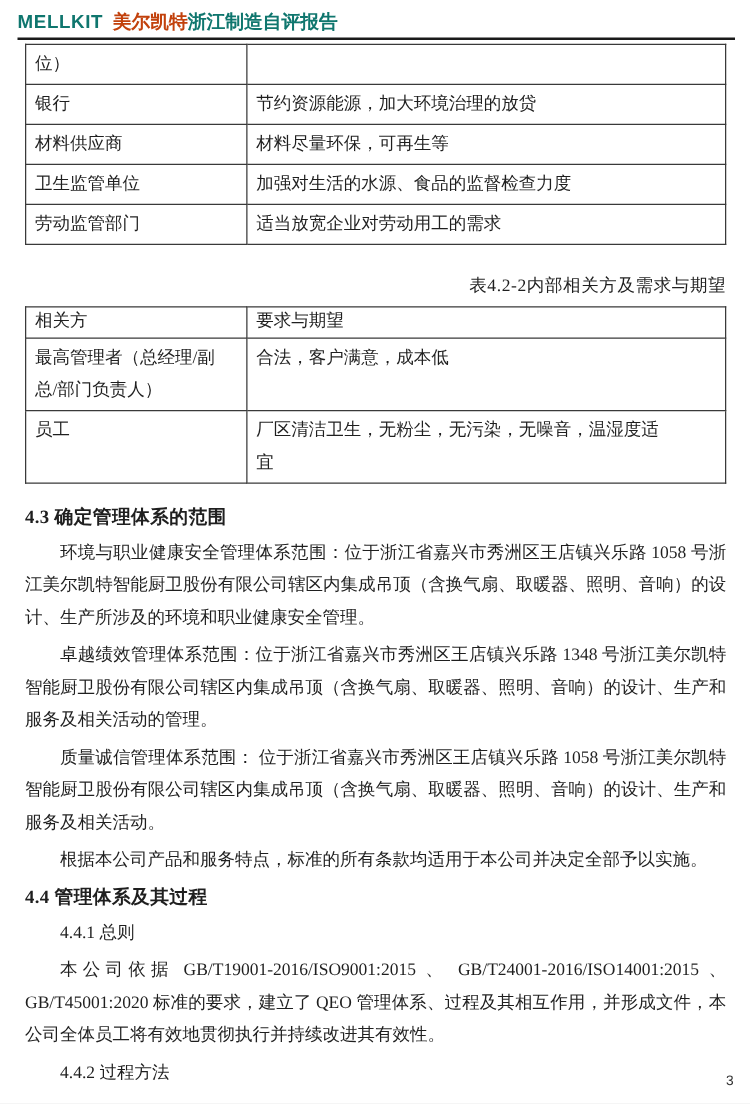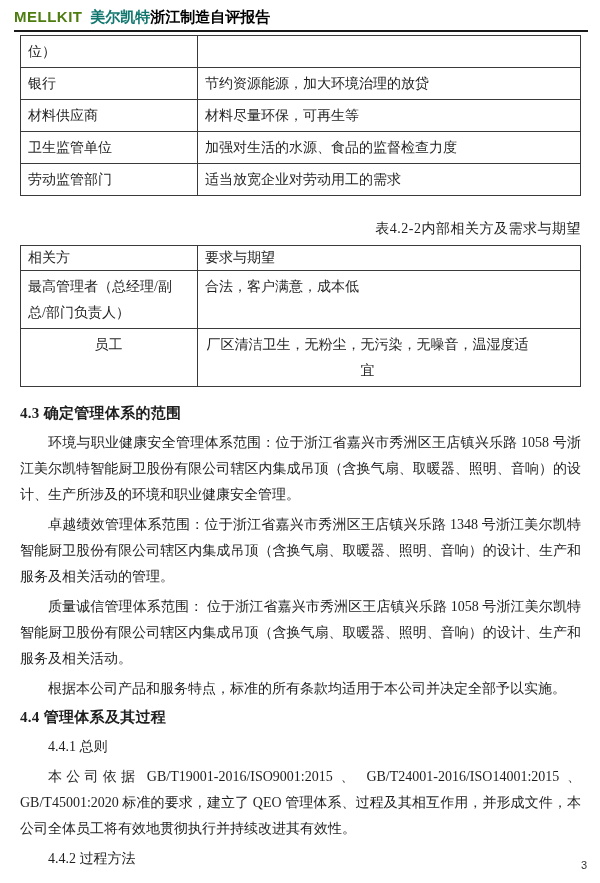--- a/index.html
+++ b/index.html
@@ -14,43 +14,43 @@
   }
   
   .header {
     margin:0 12px 0 14px;
     padding:8px 0 3px 0;
     border-bottom:2px solid #1a1a1a;
     font-size:15px;
     font-weight:bold;
     white-space:nowrap;
   }
-  .brand   { color:#4d7c0f; font-family:"Liberation Sans","DejaVu Sans",sans-serif; letter-spacing:.5px; }
-  .brand-cn{ color:#0f766e; margin-left:4px;text-align:center; }
-  .doc-title{ color:#000000; }
+  .brand   { color:#0f766e; font-family:"Liberation Sans","DejaVu Sans",sans-serif; letter-spacing:.5px; }
+  .brand-cn{ color:#c2410c; margin-left:4px;text-align:center; }
+  .doc-title{ color:#0f766e; }
   
   .content { margin:0 19px 0 20px; }
   table { border-collapse:collapse; width:100%; table-layout:fixed; font-size:14px; }
   td, th {
     border:1px solid #3a3a3a;
     vertical-align:top;
     padding:3px 8px 2px 7px;
     text-align:left;
     font-weight:normal;
     line-height:26px;
   }
   .col-party { width:177px; }
   .t1 { margin-top:3px; }
   .t1 tr td { height:27px; }
   .t1 tr.first td { height:30px; }
   .caption { text-align:right; font-size:14px; margin-top:24px; letter-spacing:.5px; }
   .t2 { margin-top:7px; }
   .t2 .hdr th { height:23px; padding-top:2px; line-height:20px; }
   .t2 .r1 td { height:54px; }
-  .t2 .r2 td { height:57px;text-align:center; }
+  .t2 .r2 td { height:57px; }
   .t2 .need-long { padding-right:50px; }
   
   h2.sec {
     font-size:15px; font-weight:bold;
     margin:17px 0 7px 0;
     letter-spacing:.3px;
   }
   h2.sec44 { margin-top:6px; }
   p.body {
     font-size:14px; line-height:26px;

